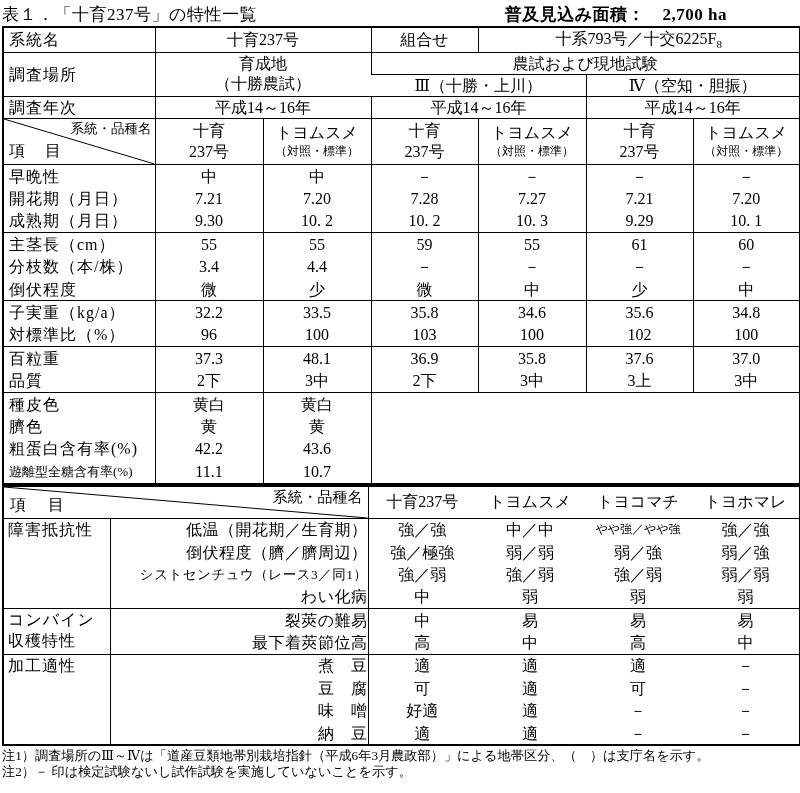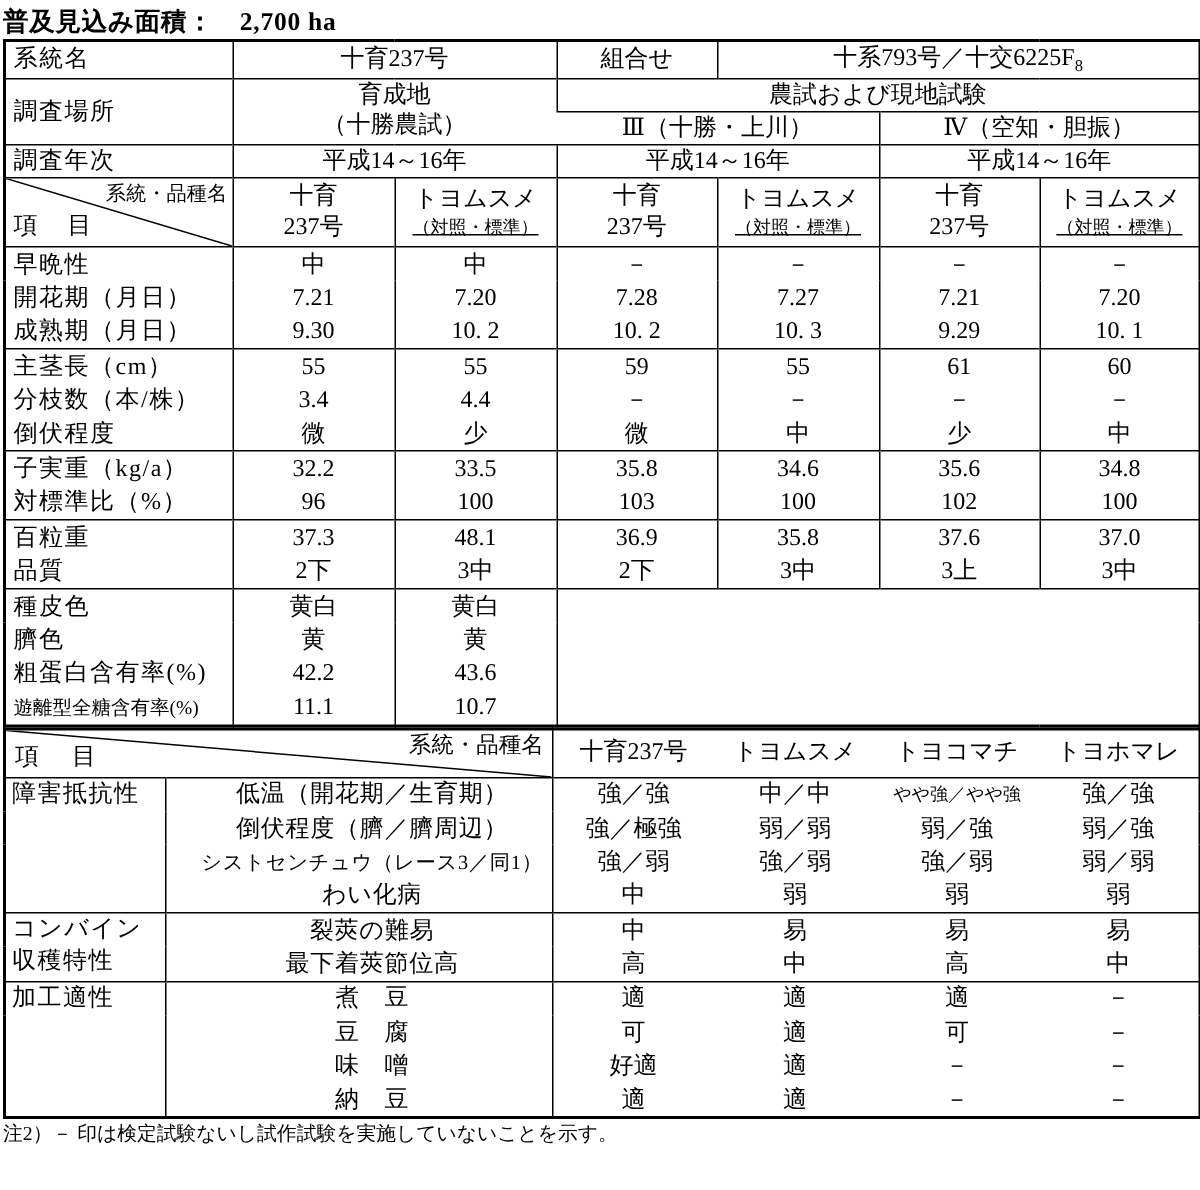--- a/index.html
+++ b/index.html
@@ -12,52 +12,53 @@
   table{border-collapse:collapse;table-layout:fixed;width:797px;border:2px solid #000;}
   td{padding:0;text-align:center;font-size:16px;overflow:hidden;line-height:1.32;}
   tr.sep td{border-top:1px solid #000;}
   
   .t1 td{border-left:1px solid #000;height:21px;}
   .t1 td:first-child{border-left:none;}
   .t1 td.label{text-align:left;padding-left:5px;letter-spacing:1px;}
   .t1 td.label.sm{font-size:13px;letter-spacing:0;}
   .t1 tr.datarow td{height:22.4px;}
   .t1 tr.hdr td{height:45px;vertical-align:middle;}
-  .t1 .h2small{font-size:12px;line-height:1.2;text-decoration:underline;}
+  .t1 .h2small{font-size:12px;line-height:1.2;}
   .t1 .twoline div{line-height:1.3;}
   sub.sub{font-size:11px;}
   
   td.diag{position:relative;}
   .diagwrap{position:relative;width:100%;height:45px;display:flex;flex-direction:column;justify-content:space-between;}
   .diagwrap .dr{text-align:right;padding:1px 3px 0 0;font-size:13.5px;}
   .diagwrap .dl{text-align:left;padding:0 0 3px 5px;font-size:16px;letter-spacing:2px;}
   .dline{position:absolute;left:0;top:0;width:100%;height:100%;}
   
   .sectiontitle{width:797px;height:22px;font-size:16px;padding-top:2px;letter-spacing:.5px;}
   
   .t2 td{border:none;height:22.4px;}
   .t2 tr.sep td{border-top:1px solid #000;}
   .t2 td.cat{text-align:left;vertical-align:top;padding-left:4px;letter-spacing:1px;white-space:pre-line;}
-  .t2 td.item{border-left:1px solid #000;text-align:center;padding-left:18px;letter-spacing:.5px;}
+  .t2 td.item{border-left:1px solid #000;text-align:right;padding-left:18px;letter-spacing:.5px;}
   .t2 td.item.sm{font-size:13.5px;}
   .t2 td.v0{border-left:1px solid #000;}
   .t2 td.val.tight{font-size:12px;margin-top:41px;}
   .t2 tr.hdr2 td{height:31px;}
   .diagwrap2{position:relative;width:100%;height:31px;display:flex;justify-content:space-between;align-items:center;}
   .diagwrap2 .dl{padding-left:6px;letter-spacing:3px;align-self:flex-end;padding-bottom:2px;}
   .diagwrap2 .dr{padding-right:5px;font-size:15px;align-self:flex-start;padding-top:1px;}
   
   .footnotes{width:797px;font-size:13.2px;line-height:15.4px;margin-top:2px;}
 </style>
 </head>
 <body>
 
 <div class="page">
 
   <div class="titlebar">
+    <span>表１．「十育237号」の特性一覧</span>
     <span class="tr">普及見込み面積：　2,700 ha</span>
   </div>
 
   <table class="t1">
     <colgroup>
       <col style="width:152px">
         <col style="width:108px">
         <col style="width:108px">
       <col style="width:107px">
         <col style="width:108px">
@@ -339,17 +340,18 @@
           <td class="item">納　豆</td>
           <td class="val v0">適</td>
           <td class="val">適</td>
           <td class="val">－</td>
           <td class="val">－</td>
         </tr>
       </tbody>
   </table>
 
   <div class="footnotes">
+    <div>注1）調査場所のⅢ～Ⅳは「道産豆類地帯別栽培指針（平成6年3月農政部）」による地帯区分、（　）は支庁名を示す。</div>
     <div>注2）－ 印は検定試験ないし試作試験を実施していないことを示す。</div>
 
   </div>
 
 </div>
 
 </body></html>

